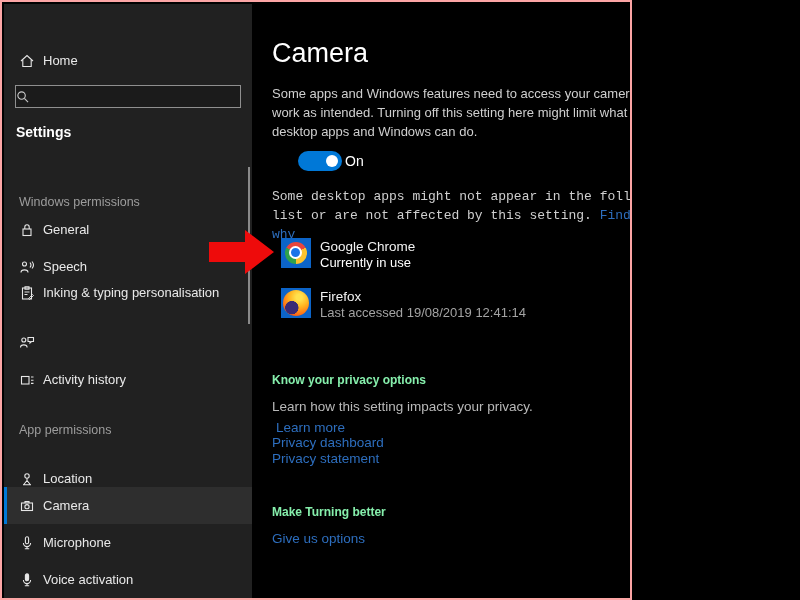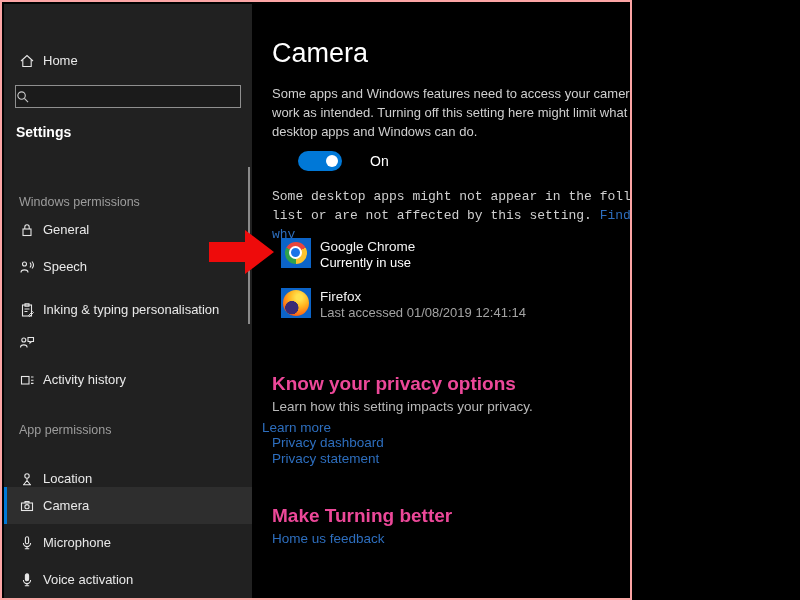--- a/index.html
+++ b/index.html
@@ -37,21 +37,21 @@
   .icon16 { width:16px; height:16px; flex:0 0 16px; }
   .icon16 svg { display:block; }
   .scrollthumb { background:#8a8a8a; }
 
   
   .page-title { left:270px; top:36px; font-size:27px; font-weight:300; color:#fff; }
   .para { color:#cfcfcf; font-size:13px; line-height:19px; }
   .para1 { left:270px; top:82px; width:402px; }
   .para2 { left:270px; top:185px; width:402px;font-family:Liberation Mono, monospace; }
   a.link { color:#2d6ebe; text-decoration:none; cursor:pointer; }
-  .toggle-row { left:270px; top:149px; display:flex; align-items:center; gap:28px;padding-left:26px; }
+  .toggle-row { left:270px; top:149px; display:flex; align-items:center; gap:3px;padding-left:26px; }
   .toggle { width:44px; height:20px; border-radius:10px; background:#0078d7;
             position:relative; cursor:pointer; }
   .toggle .knob { position:absolute; right:4px; top:4px; width:12px; height:12px;
             border-radius:50%; background:#fff; }
   .toggle-label { color:#fff; font-size:14px; }
 
   .app-row { left:279px; display:flex; gap:9px; }
   .tile { width:30px; height:30px; background:#0c64c8; display:flex;
           align-items:center; justify-content:center; }
   .app-texts { padding-top:1px;text-decoration:underline; }
@@ -63,21 +63,21 @@
   .chrome-logo { width:22px; height:22px; border-radius:50%; position:relative;
      background:conic-gradient(from -60deg,#e8453c 0 120deg,#fcc32d 0 240deg,#30a24c 0 360deg); }
   .chrome-logo::after { content:""; position:absolute; left:50%; top:50%;
      width:9px; height:9px; margin:-7px 0 0 -7px; background:#1a73e8;
      border:2.5px solid #fff; border-radius:50%; }
   .firefox-logo { width:26px; height:26px; border-radius:50%;
      background:
        radial-gradient(circle at 34% 68%, #3a2a75 0 26%, rgba(0,0,0,0) 28%),
        radial-gradient(circle at 62% 28%, #ffe14d 0 12%, #ffb31f 40%, #ff6d14 70%, #e8341c 92%, #d6186e 100%); }
 
-  .sect-h { color:#ec4899; font-size:19px; font-weight:600; }
+  .sect-h { color:#86efac; font-size:12px; font-weight:600; }
   .sect-sub { color:#b9b9b9; font-size:13.5px; }
   .link-item { font-size:13.5px; line-height:15px; }
 
   .red-arrow { left:207px; top:228px; z-index:50; }
 </style>
 </head>
 <body>
 
 <div class="window">
 
@@ -138,21 +138,21 @@
     <div class="abs side-row" style="top:207px">
       <span class="icon16">
         <svg viewBox="0 0 16 16" width="16" height="16" fill="none" stroke="#e6e6e6" stroke-width="1.1">
           <rect x="4" y="7" width="8" height="6.5"></rect>
             <path d="M5.8,7 V5 a2.2,2.2 0 0 1 4.4,0 V7"></path>
         </svg>
       </span>
       <span>General</span>
     </div>
 
-    <div class="abs side-row" style="top:287px">
+    <div class="abs side-row" style="top:270px">
       <span class="icon16">
         <svg viewBox="0 0 16 16" width="16" height="16" fill="none" stroke="#e6e6e6" stroke-width="1.1">
           <rect x="3.5" y="3" width="9" height="11"></rect>
             <rect x="6" y="1.8" width="4" height="2.4"></rect>
           <path d="M5.5,7 h5 M5.5,9.5 h3"></path>
             <path d="M9.5,13.5 L13.5,9.5 L14.5,10.5 L10.5,14.5 Z" stroke-width="0.9"></path>
         </svg>
       </span>
       <span>Inking &amp; typing personalisation</span>
     </div>
@@ -251,32 +251,32 @@
       <div class="app-status status-inuse">Currently in use</div>
     </div>
   </div>
 
   <div class="abs app-row" style="top:286px">
     <div class="tile">
       <div class="firefox-logo"></div>
     </div>
     <div class="app-texts">
       <div class="app-name">Firefox</div>
-      <div class="app-status status-gray">Last accessed 01/08/2019 12:41:14</div>
+      <div class="app-status status-gray">Last accessed 19/08/2019 12:41:14</div>
     </div>
   </div>
 
   <div class="abs sect-h" style="left:270px; top:371px">Know your privacy options</div>
   <div class="abs sect-sub" style="left:270px; top:397px">Learn how this setting impacts your privacy.</div>
-  <a class="abs link link-item" style="left:260px; top:418px">Learn more</a>
+  <a class="abs link link-item" style="left:274px; top:418px">Learn more</a>
   <a class="abs link link-item" style="left:270px; top:433px">Privacy dashboard</a>
   <a class="abs link link-item" style="left:270px; top:449px">Privacy statement</a>
 
   <div class="abs sect-h" style="left:270px; top:503px">Make Turning better</div>
-  <a class="abs link link-item" style="left:270px; top:529px">Home us feedback</a>
+  <a class="abs link link-item" style="left:270px; top:529px">Give us options</a>
 
   <div class="abs scrollthumb" style="left:793px; top:390px; width:2px; height:198px; background:#7f8692;"></div>
 
   <svg class="abs red-arrow" width="66" height="44" viewBox="0 0 66 44">
     <polygon points="0,12 36,12 36,0 65,22 36,44 36,32 0,32" fill="#ee0b0b"></polygon>
   </svg>
 
 </div>
 
 </body></html>

